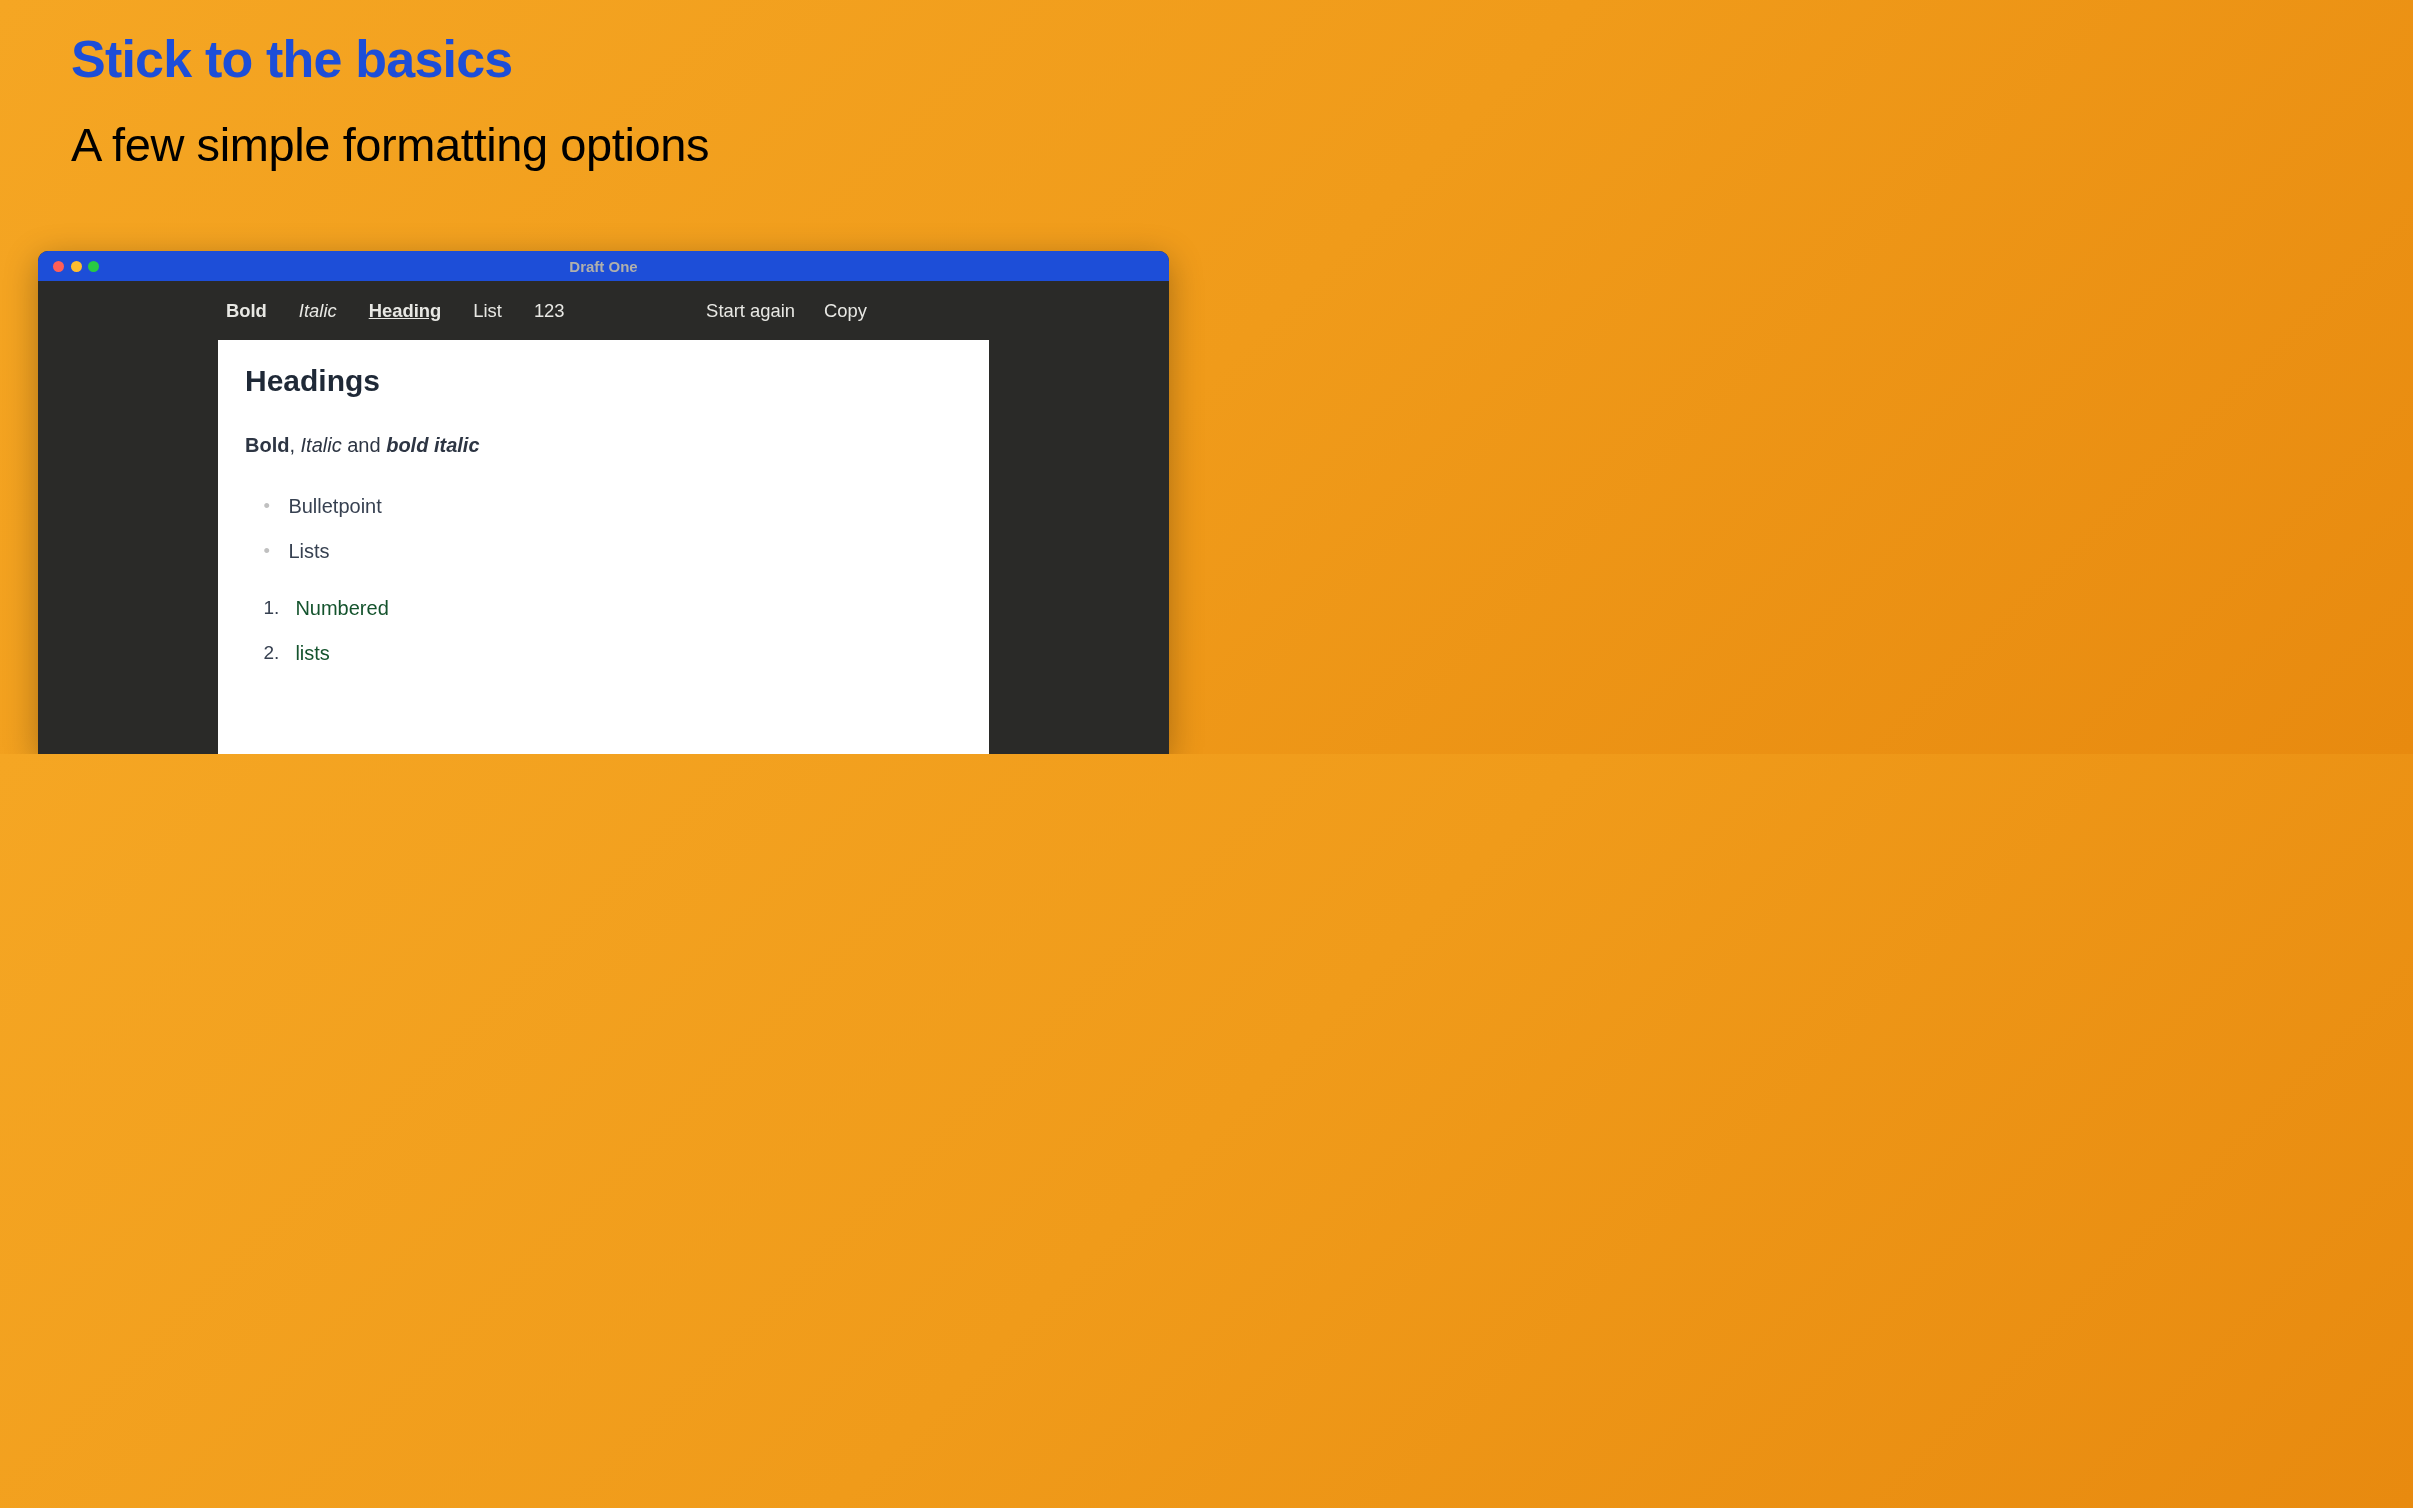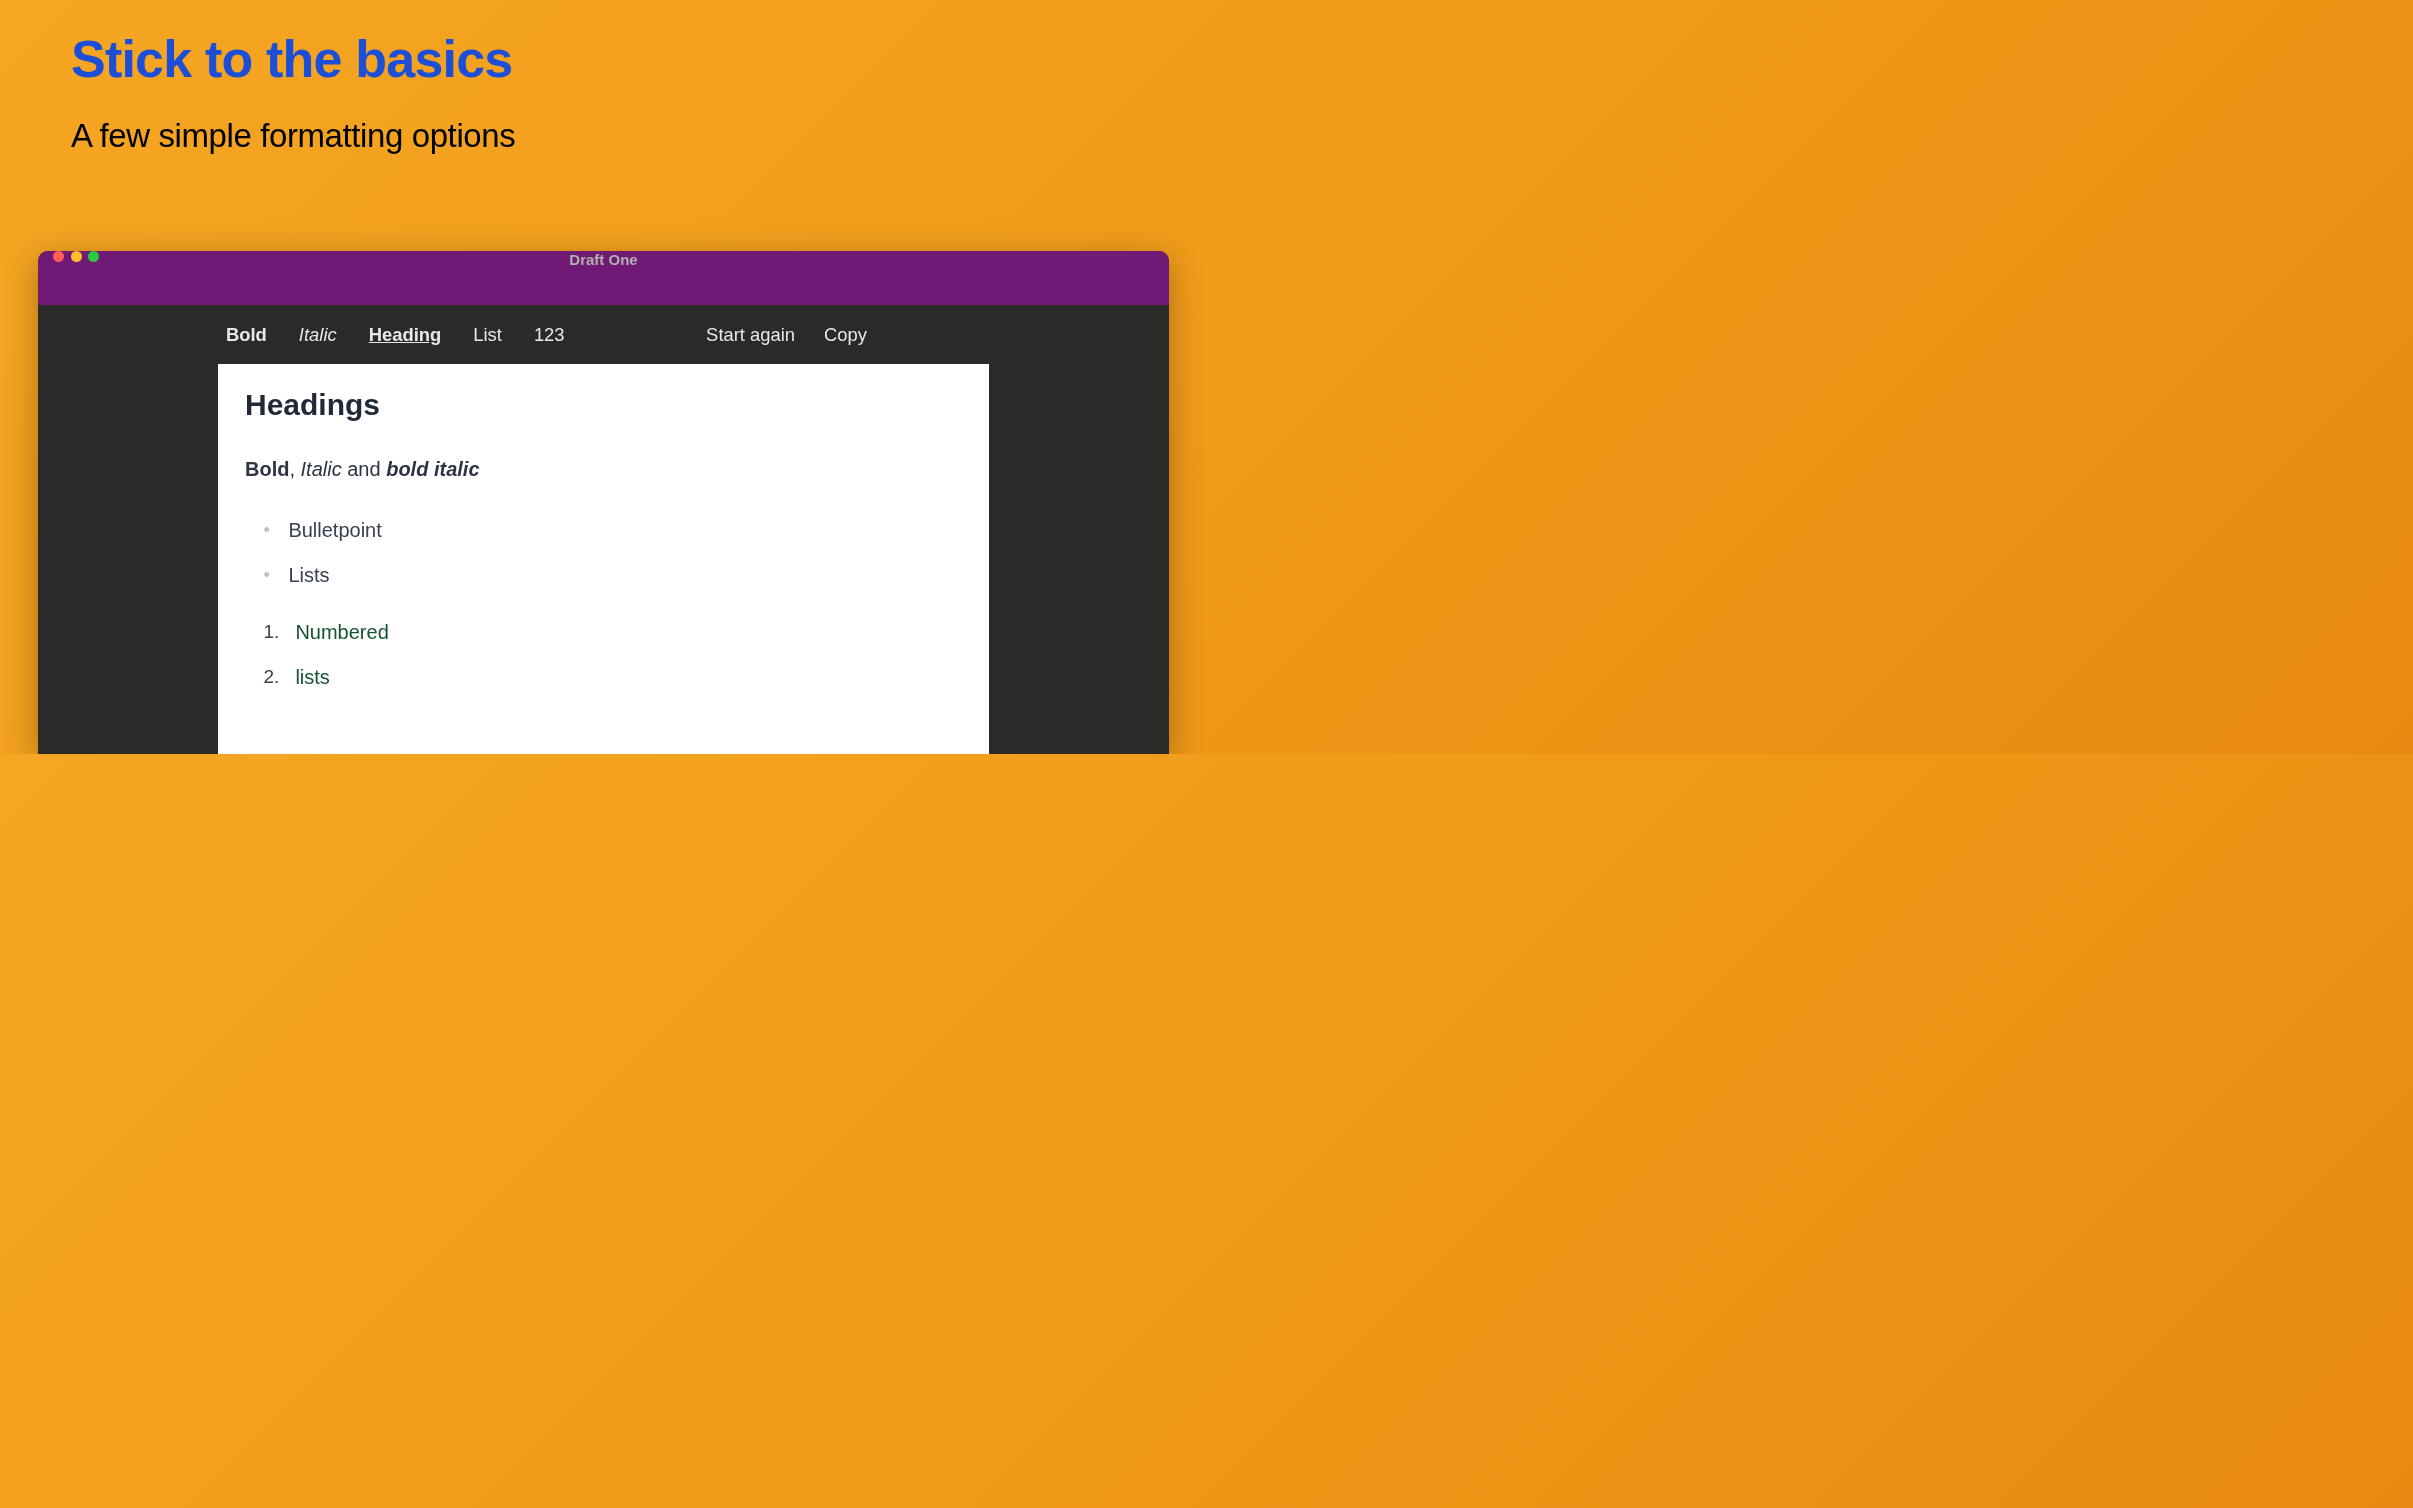--- a/index.html
+++ b/index.html
@@ -24,43 +24,43 @@
       font-size: 52px;
       font-weight: 700;
       color: #1d4ed8;
       letter-spacing: -0.8px;
     }
     
     .promo-subheading {
       position: absolute;
       top: 117px;
       left: 71px;
-      font-size: 33px;
+      font-size: 47px;
       font-weight: 400;
       color: #000;
       letter-spacing: -0.4px;
     }
     
     .app-window {
       position: absolute;
       top: 251px;
       left: 38px;
       width: 1131px;
       height: 503px;
       background: #2a2a28;
       border-radius: 10px 10px 0 0;
       box-shadow: 0 8.4px 34px rgba(0,0,0,0.3);
       overflow: hidden;
     }
     
     .titlebar {
-      height: 54px;
-      background: #701a75;
-      display: flex;
-      align-items: flex-start;
+      height: 30px;
+      background: #1d4ed8;
+      display: flex;
+      align-items: center;
       position: relative;
     }
     
     .traffic-lights {
       display: flex;
       gap: 6.7px;
       padding-left: 15px;
     }
     
     .traffic-light {

